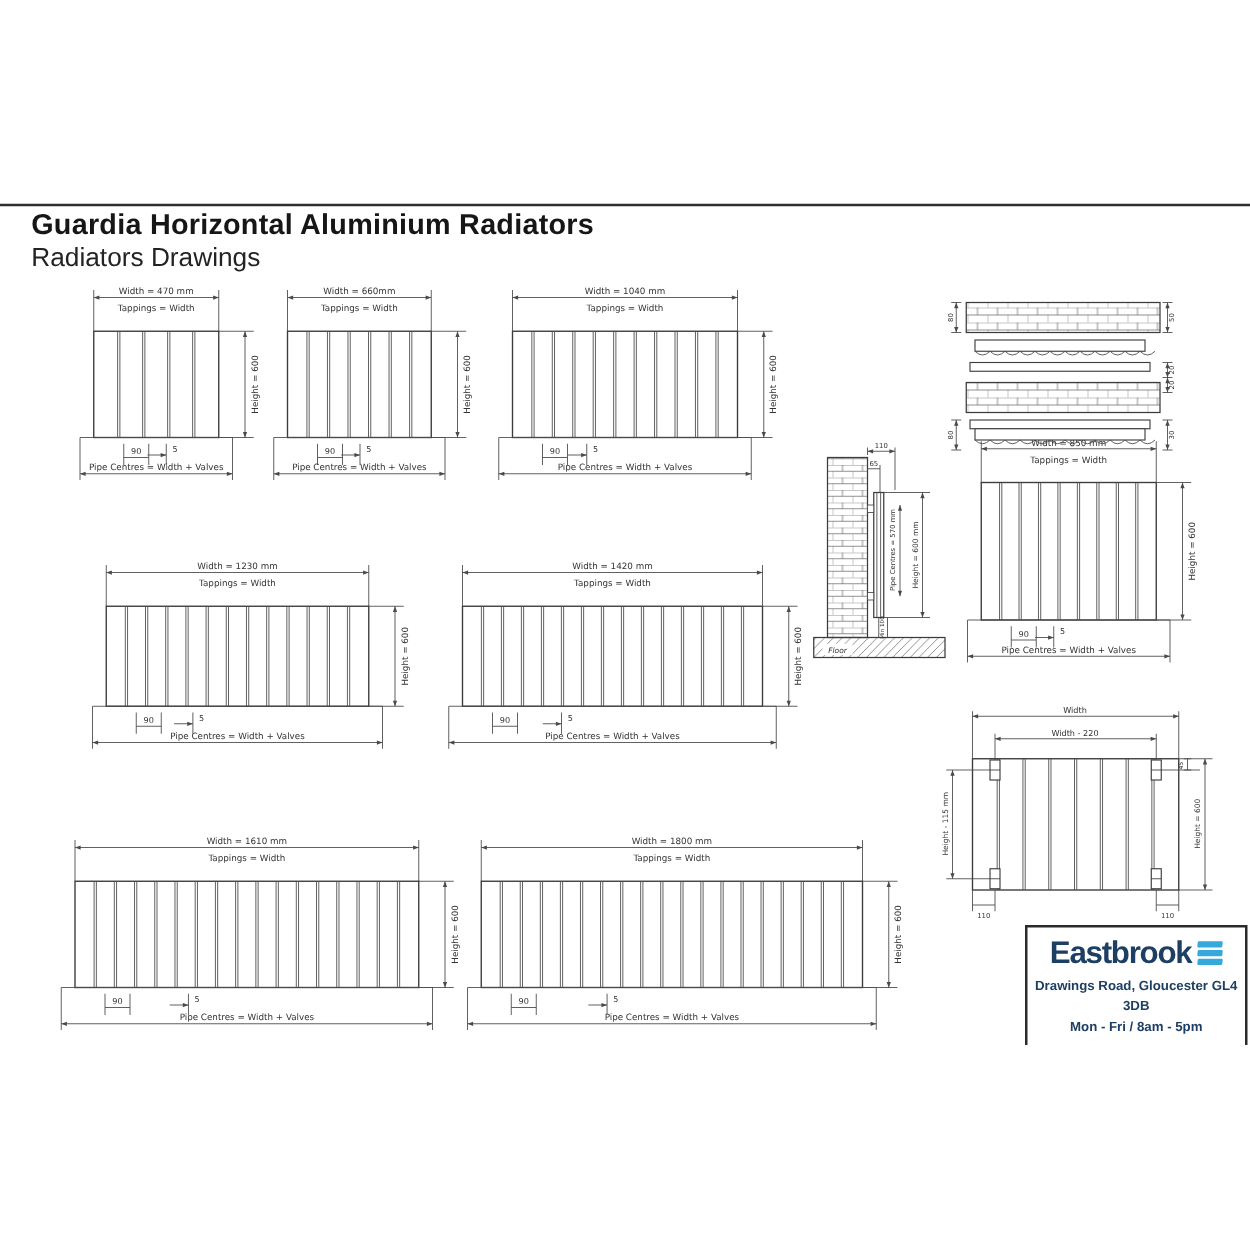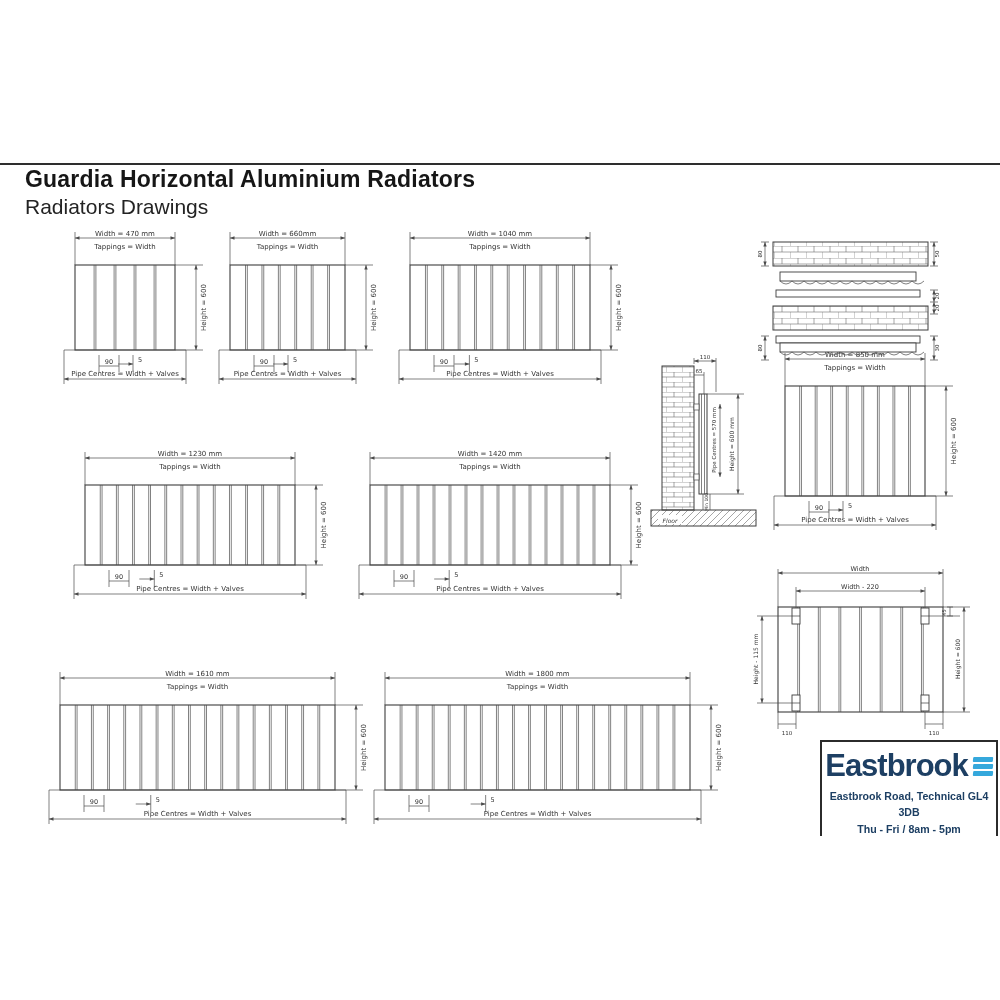--- a/index.html
+++ b/index.html
@@ -7,21 +7,21 @@
         font-family:"Liberation Sans",sans-serif;}
   .rule{position:absolute;left:0;width:1000px;border-top:2px solid #2e2e2e;height:0;}
   #topRule{top:163px;}
   #bottomRule{top:860px;}
   .title{position:absolute;left:25px;top:166px;font-size:23px;font-weight:bold;color:#161616;letter-spacing:.2px;}
   .subtitle{position:absolute;left:25px;top:195px;font-size:21px;font-weight:400;color:#232323;}
   .draw{position:absolute;}
   .infobox{position:absolute;left:820px;top:740px;width:166px;border:2px solid #2b2b2b;
            background:#fff;text-align:center;padding:6px 4px 7px 4px;}
   .logoRow{display:flex;align-items:center;justify-content:center;gap:5px;margin-bottom:4px;}
-  .brand{font-size:31px;font-weight:bold;color:var(--brand,#1d3f63);letter-spacing:-1px;}
+  .brand{font-size:25px;font-weight:bold;color:var(--brand,#1d3f63);letter-spacing:-1px;}
   .bars{display:flex;flex-direction:column;gap:2px;}
   .bars div{width:20px;height:5px;background:var(--bars,#35a8dc);border-radius:1px;transform:skewX(-6deg);}
   .infoLine{font-size:10.6px;font-weight:bold;color:var(--brand,#1d3f63);line-height:1.55;}
   .docCode{position:absolute;left:14px;top:977px;background:#000;color:#fff;
            font-size:13px;font-weight:bold;padding:12px 3px;letter-spacing:.5px;}
 </style>
 </head>
 <body>
 
 <div class="page">
@@ -303,19 +303,19 @@
 
   <div class="infobox">
     <div class="logoRow">
       <span class="brand">Eastbrook</span>
       <span class="bars">
           <div></div>
           <div></div>
           <div></div>
         </span>
     </div>
-    <div class="infoLine">Eastbrook Road, Technical GL4 3DB</div>
-    <div class="infoLine">Thu - Fri / 8am - 5pm</div>
+    <div class="infoLine">Drawings Road, Gloucester GL4 3DB</div>
+    <div class="infoLine">Mon - Fri / 8am - 5pm</div>
   </div>
 
   <div class="rule" id="bottomRule"></div>
   <div class="docCode">EB86.0170</div>
 </div>
 
 </body></html>

